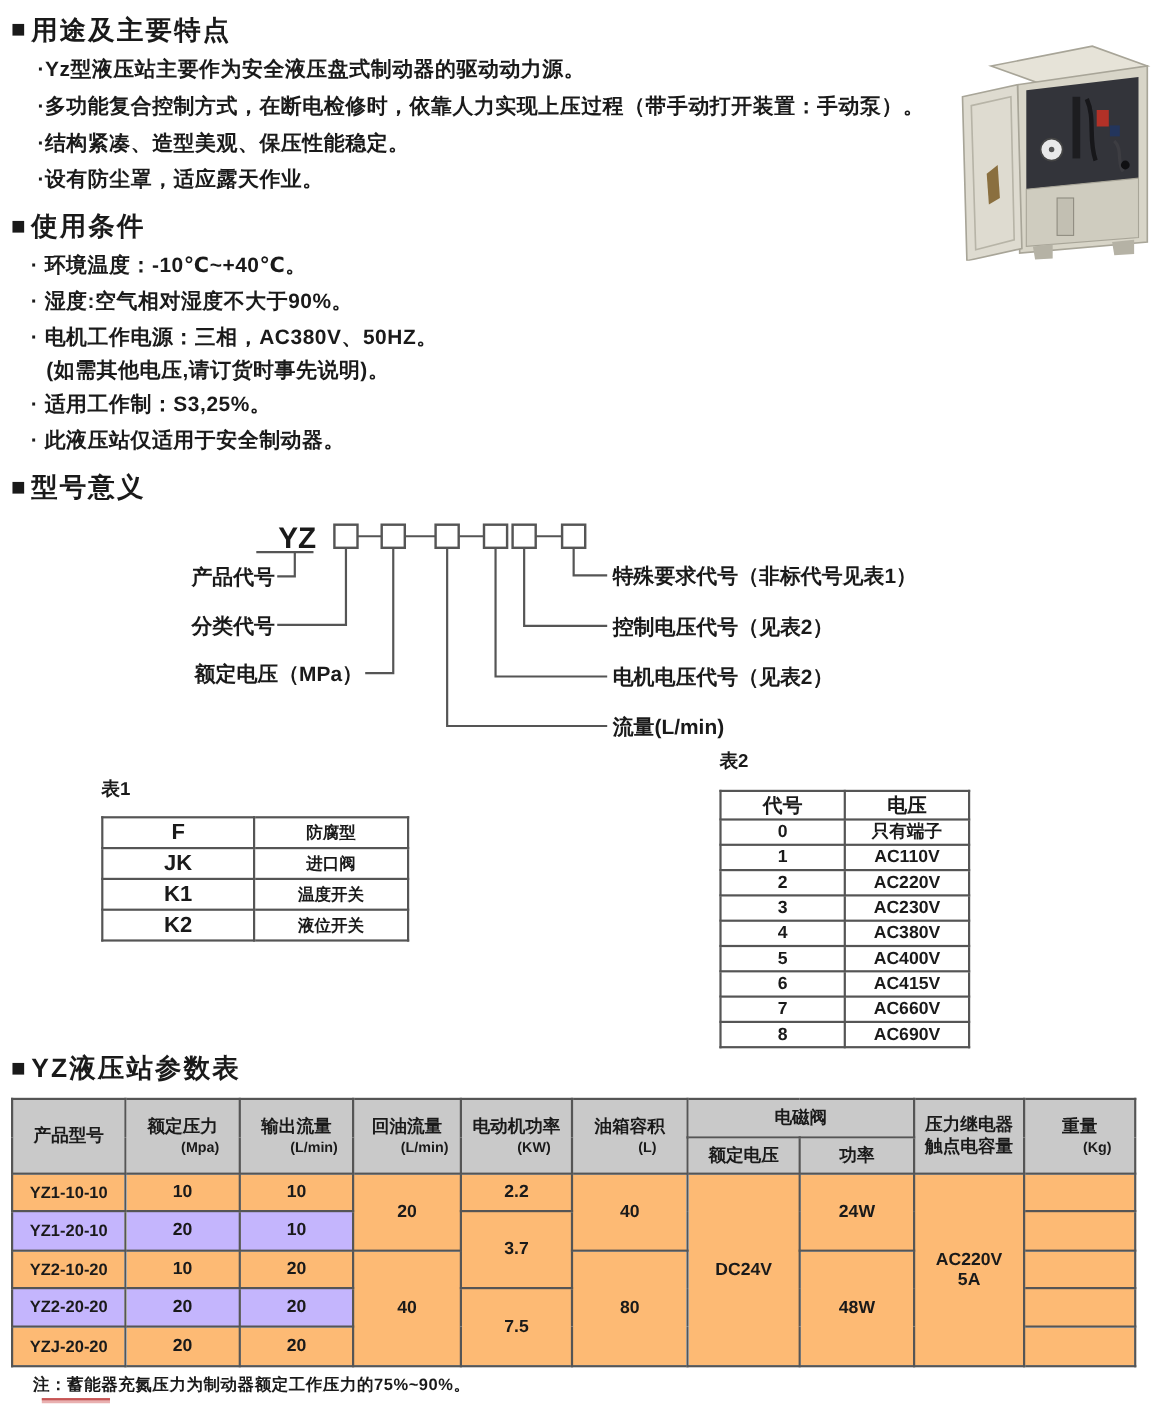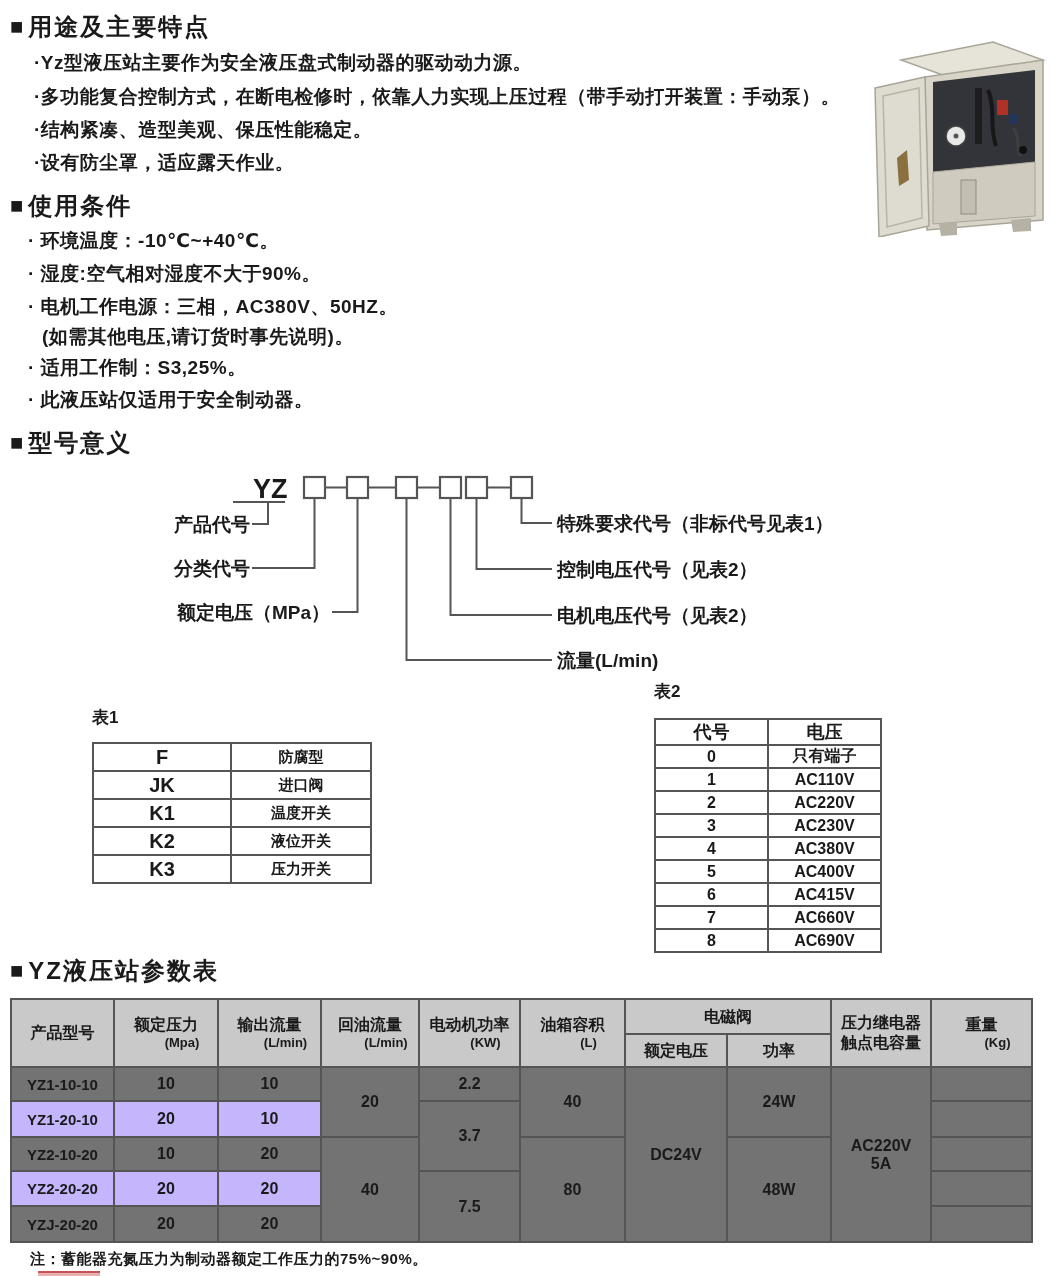--- a/index.html
+++ b/index.html
@@ -16,21 +16,21 @@
   #table1{position:absolute;left:92px;top:742px;width:278px;}
   #table1 td{height:26px;}
   #table1 td.code{font-size:20px;font-weight:bold;}
   #table1 td.desc{font-size:15px;font-weight:bold;}
   
   #table2{position:absolute;left:654px;top:718px;width:226px;}
   #table2 td{height:21px;font-size:16px;font-weight:600;}
   #table2 tr.t2hdr td{font-size:18px;font-weight:bold;}
   
   #param-table{position:absolute;left:10px;top:998px;width:1021px;}
-  #param-table td{font-size:16px;font-weight:600;background:#737373;}
+  #param-table td{font-size:16px;font-weight:600;background:#fdba74;}
   #param-table .hc{background:#c9c9c9;font-weight:bold;font-size:16px;line-height:1.25;}
   #param-table .unit{font-size:13px;font-weight:bold;margin-left:32px;}
   #param-table td.m{font-size:15px;}
   #param-table td.sh{background:#c4b5fd;}
   .note{position:absolute;left:30px;top:1250px;font-size:15px;font-weight:bold;letter-spacing:0.5px;}
   .red-artifact{position:absolute;left:38px;top:1271px;width:62px;height:6px;
                 background:#e9b0b0;border-top:2px solid #c65454;}
   svg text{font-family:"Liberation Sans","DejaVu Sans",sans-serif;}
 </style>
 </head>
@@ -132,24 +132,20 @@
           <td class="desc">进口阀</td>
         </tr>
     <tr>
           <td class="code">K1</td>
           <td class="desc">温度开关</td>
         </tr>
     <tr>
           <td class="code">K2</td>
           <td class="desc">液位开关</td>
         </tr>
-    <tr>
-          <td class="code">K3</td>
-          <td class="desc">压力开关</td>
-        </tr>
   </tbody>
     </table>
 
   <div class="tbl-title" style="left:654px;top:680px;width:226px;">表2</div>
   <table id="table2">
     <colgroup>
         <col style="width:113px">
         <col style="width:113px">
       </colgroup>
     <tbody>

